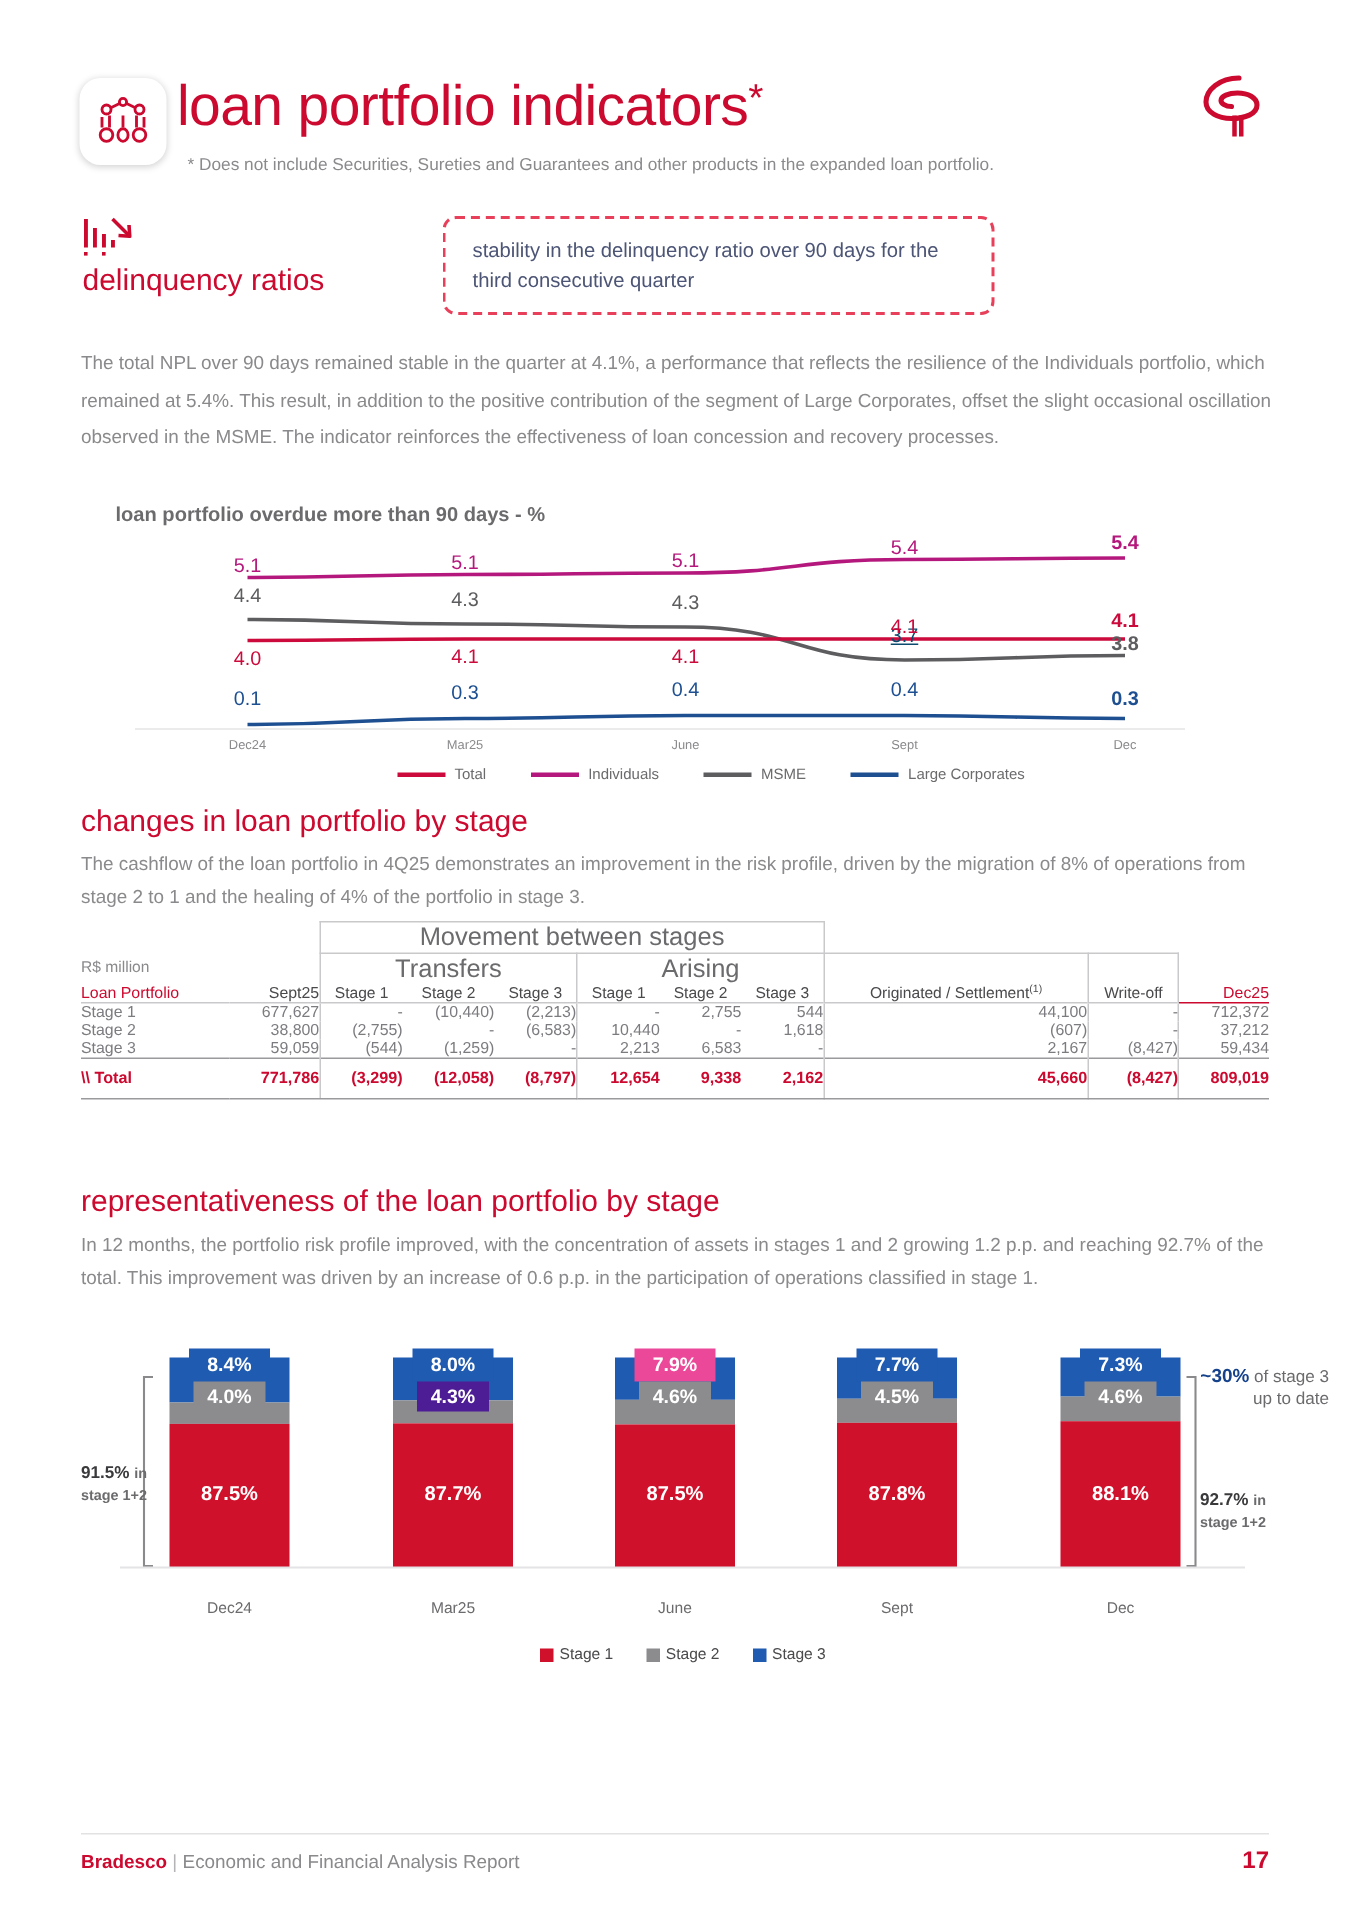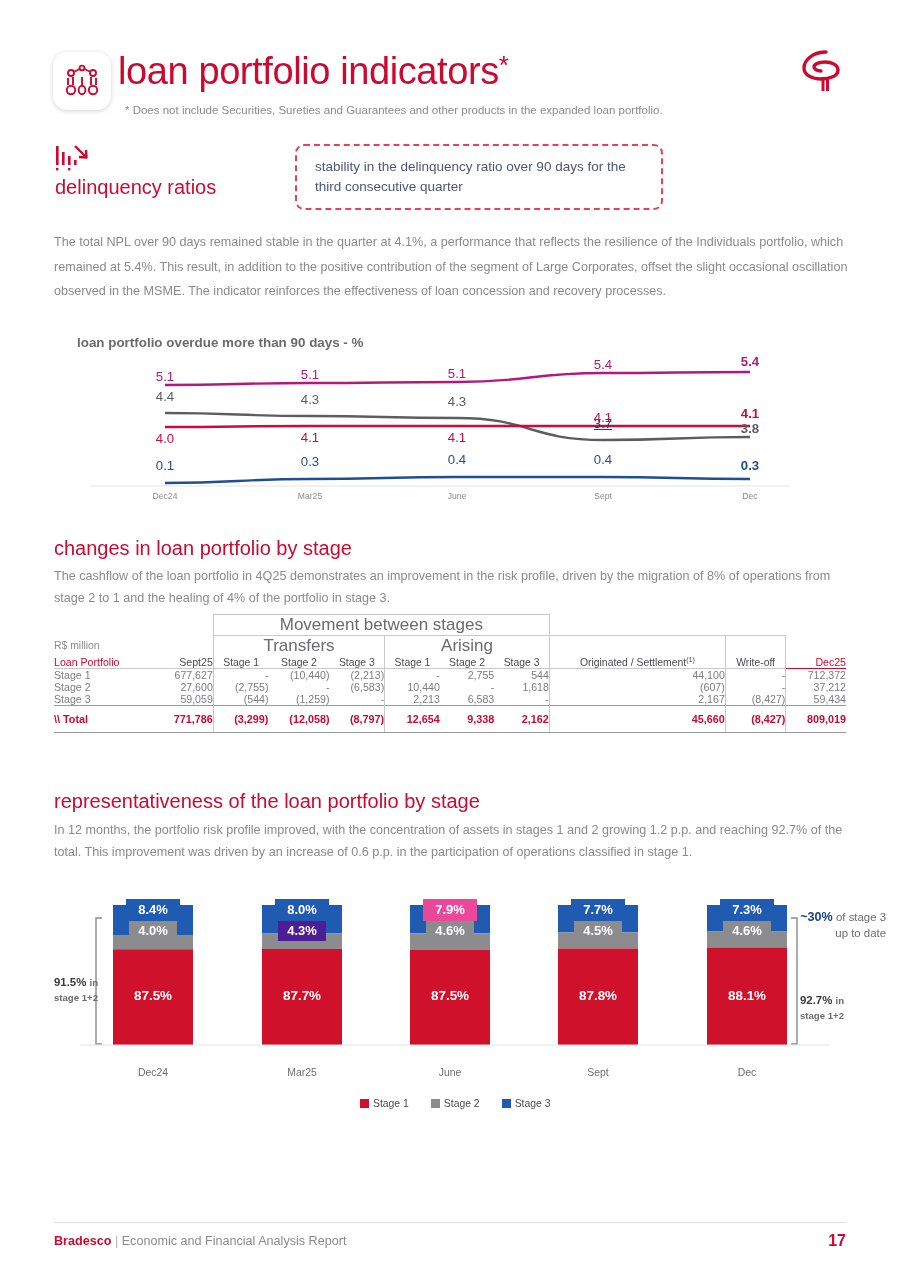--- a/index.html
+++ b/index.html
@@ -211,20 +211,38 @@
 
   <div class="lc-title">loan portfolio overdue more than 90 days - %</div>
   <div id="line-chart"><svg width="790" height="155">
         <line x1="30" y1="131" x2="730" y2="131" stroke="#e4e4e6" stroke-width="1"></line>
         <path d="M105,30 C177.5,30 177.5,28 250,28 C323.5,28 323.5,27 397,27 C470,27 470,18 543,18 C616.5,18 616.5,17 690,17" fill="none" stroke="#b5187c" stroke-width="2.4"></path>
         <path d="M105,58 C177.5,58 177.5,61 250,61 C323.5,61 323.5,63 397,63 C470,63 470,85 543,85 C616.5,85 616.5,82 690,82" fill="none" stroke="#5d5d60" stroke-width="2.4"></path>
         <path d="M105,72 C177.5,72 177.5,71 250,71 C323.5,71 323.5,71 397,71 C470,71 470,71 543,71 C616.5,71 616.5,71 690,71" fill="none" stroke="#cc0a3c" stroke-width="2.4"></path>
         <path d="M105,128 C177.5,128 177.5,124 250,124 C323.5,124 323.5,122 397,122 C470,122 470,122 543,122 C616.5,122 616.5,124 690,124" fill="none" stroke="#1d4f91" stroke-width="2.4"></path>
       </svg></div>
 
+  <div class="legend-row">
+    <div class="lg-item">
+      <span class="lg-line" style="background:#cc0a3c"></span>
+      <span class="lg-text">Total</span>
+    </div>
+    <div class="lg-item">
+      <span class="lg-line" style="background:#b5187c"></span>
+      <span class="lg-text">Individuals</span>
+    </div>
+    <div class="lg-item">
+      <span class="lg-line" style="background:#5d5d60"></span>
+      <span class="lg-text">MSME</span>
+    </div>
+    <div class="lg-item">
+      <span class="lg-line" style="background:#1d4f91"></span>
+      <span class="lg-text">Large Corporates</span>
+    </div>
+  </div>
 
   <h2 class="sec-head" id="sec-changes">changes in loan portfolio by stage</h2>
   <p class="body-para" id="para-changes">The cashflow of the loan portfolio in 4Q25 demonstrates an improvement in the risk profile, driven by the migration of 8% of operations from stage 2 to 1 and the healing of 4% of the portfolio in stage 3.</p>
 
   <div class="tbl-wrap">
     <table class="stage-tbl">
       <thead>
         <tr>
           <th></th>
             <th></th>
@@ -264,21 +282,21 @@
           <td class="num br bt">(2,213)</td>
           <td class="num bt">-</td>
           <td class="num bt">2,755</td>
           <td class="num br bt">544</td>
           <td class="num br bt">44,100</td>
           <td class="num br bt">-</td>
           <td class="num">712,372</td>
         </tr>
         <tr>
           <td class="rowlbl">Stage 2</td>
-          <td class="num">27,600</td>
+          <td class="num">38,800</td>
           <td class="num bl">(2,755)</td>
           <td class="num">-</td>
           <td class="num br">(6,583)</td>
           <td class="num">10,440</td>
           <td class="num">-</td>
           <td class="num br">1,618</td>
           <td class="num br">(607)</td>
           <td class="num br">-</td>
           <td class="num">37,212</td>
         </tr>

